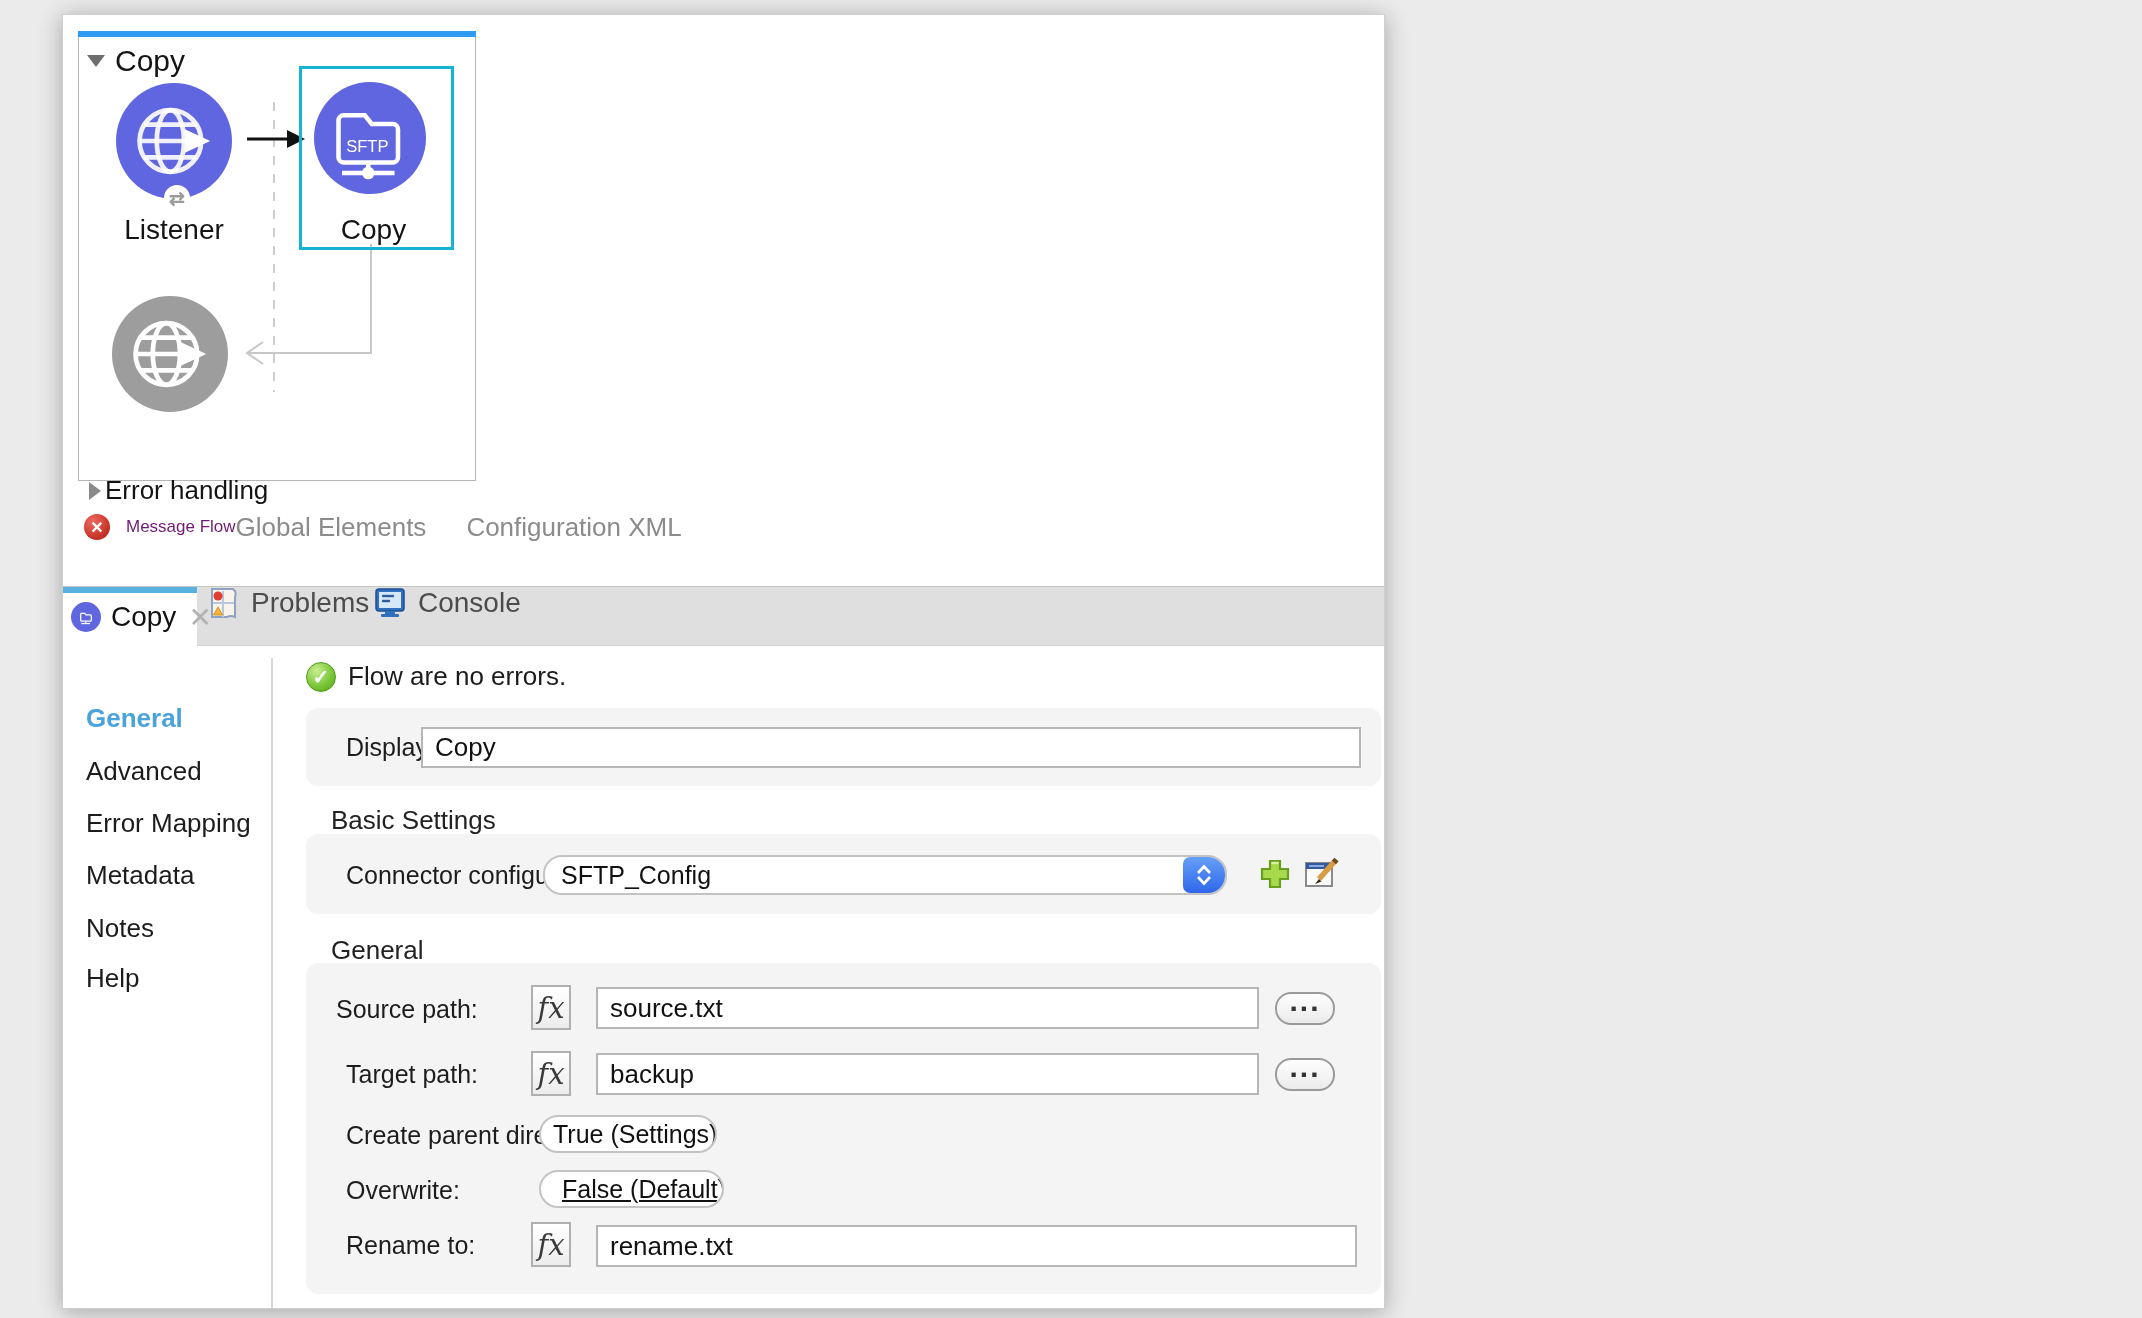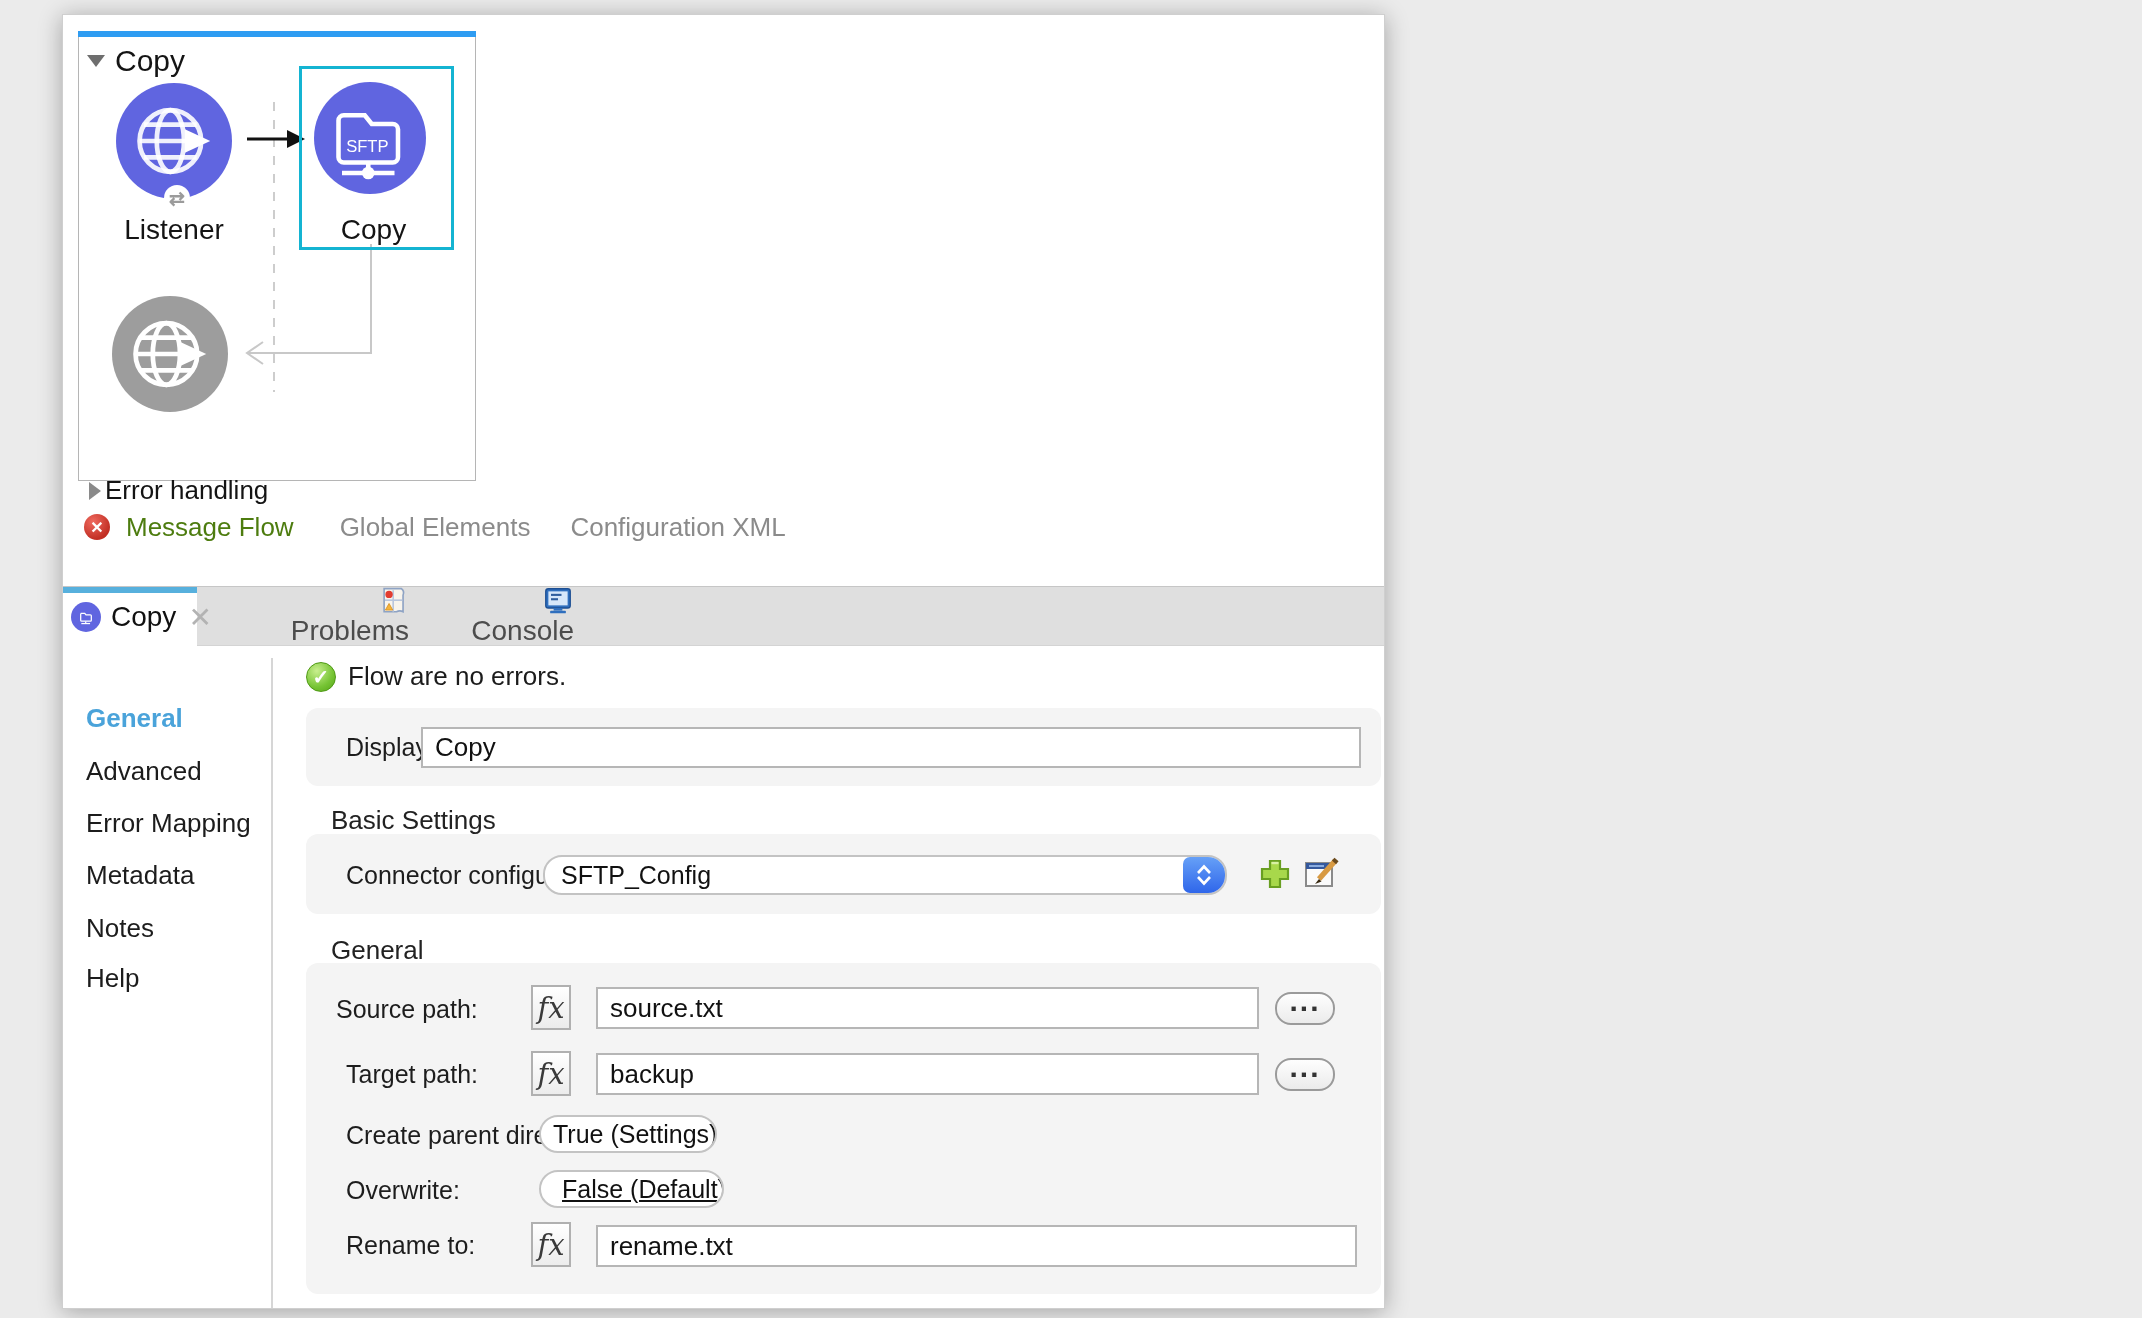--- a/index.html
+++ b/index.html
@@ -38,40 +38,40 @@
   .err-row{position:absolute;left:10px;top:443px;display:flex;align-items:center;gap:4px;}
   .err-label{font-size:26px;color:#141414;}
   
   .mf-row{position:absolute;left:21px;top:498px;height:28px;display:flex;align-items:center;}
   .mf-icon{
     width:26px;height:26px;border-radius:50%;
     background:radial-gradient(circle at 35% 30%, #ef6a5f, #c22f24 70%);
     color:#fff;font-size:16px;font-weight:bold;display:flex;align-items:center;justify-content:center;margin-right:16px;
   }
   .mf-icon::before{content:"\2715";}
-  .mf-active{font-size:26px;color:#4d7c0f;margin-right:46px;}
+  .mf-active{font-size:17px;color:#701a75;}
   .mf-dim{font-size:26px;color:#8b8b8b;margin-right:40px;}
   
   .tabbar{
     position:absolute;left:0;top:571px;width:1321px;height:60px;
     background:#dfdfdf;border-top:1px solid #c6c6c6;border-bottom:1px solid #d4d4d4;box-sizing:border-box;
   }
   .tab-active{
     position:absolute;left:0;top:0;width:134px;height:60px;background:#ffffff;
     display:flex;align-items:center;
   }
   .tab-accent{position:absolute;left:0;top:0;width:134px;height:6px;background:#57b0dd;}
   .tab-mini-icon{
     width:30px;height:30px;border-radius:50%;background:#6065e0;margin-left:8px;
     display:flex;align-items:center;justify-content:center;flex:none;
   }
   .tab-label{font-size:28px;color:#111;margin-left:10px;}
   .tab-close{font-size:28px;color:#b3b3b3;margin-left:12px;cursor:default;}
   .tab-close::before{content:"\2715";}
-  .tab-plain{position:absolute;top:0;height:60px;display:flex;align-items:flex-end;flex-direction:column;}
+  .tab-plain{position:absolute;top:0;height:60px;display:flex;align-items:flex-start;gap:12px;}
   .tab-plain .tab-txt{font-size:28px;color:#4c4c4c;}
   
   .props-divider{position:absolute;left:208px;top:643px;width:2px;height:650px;background:#d6d6d6;}
   .side-item{position:absolute;left:23px;font-size:26px;color:#1c1c1c;}
   .side-item.active{color:#4aa3da;font-weight:bold;}
   .status-row{position:absolute;left:243px;top:646px;display:flex;align-items:center;gap:12px;}
   .status-icon{
     width:30px;height:30px;border-radius:50%;
     background:radial-gradient(circle at 35% 28%, #c9ef8f, #76c434 60%, #55a417);
     border:1px solid #4f9a15;box-sizing:border-box;

